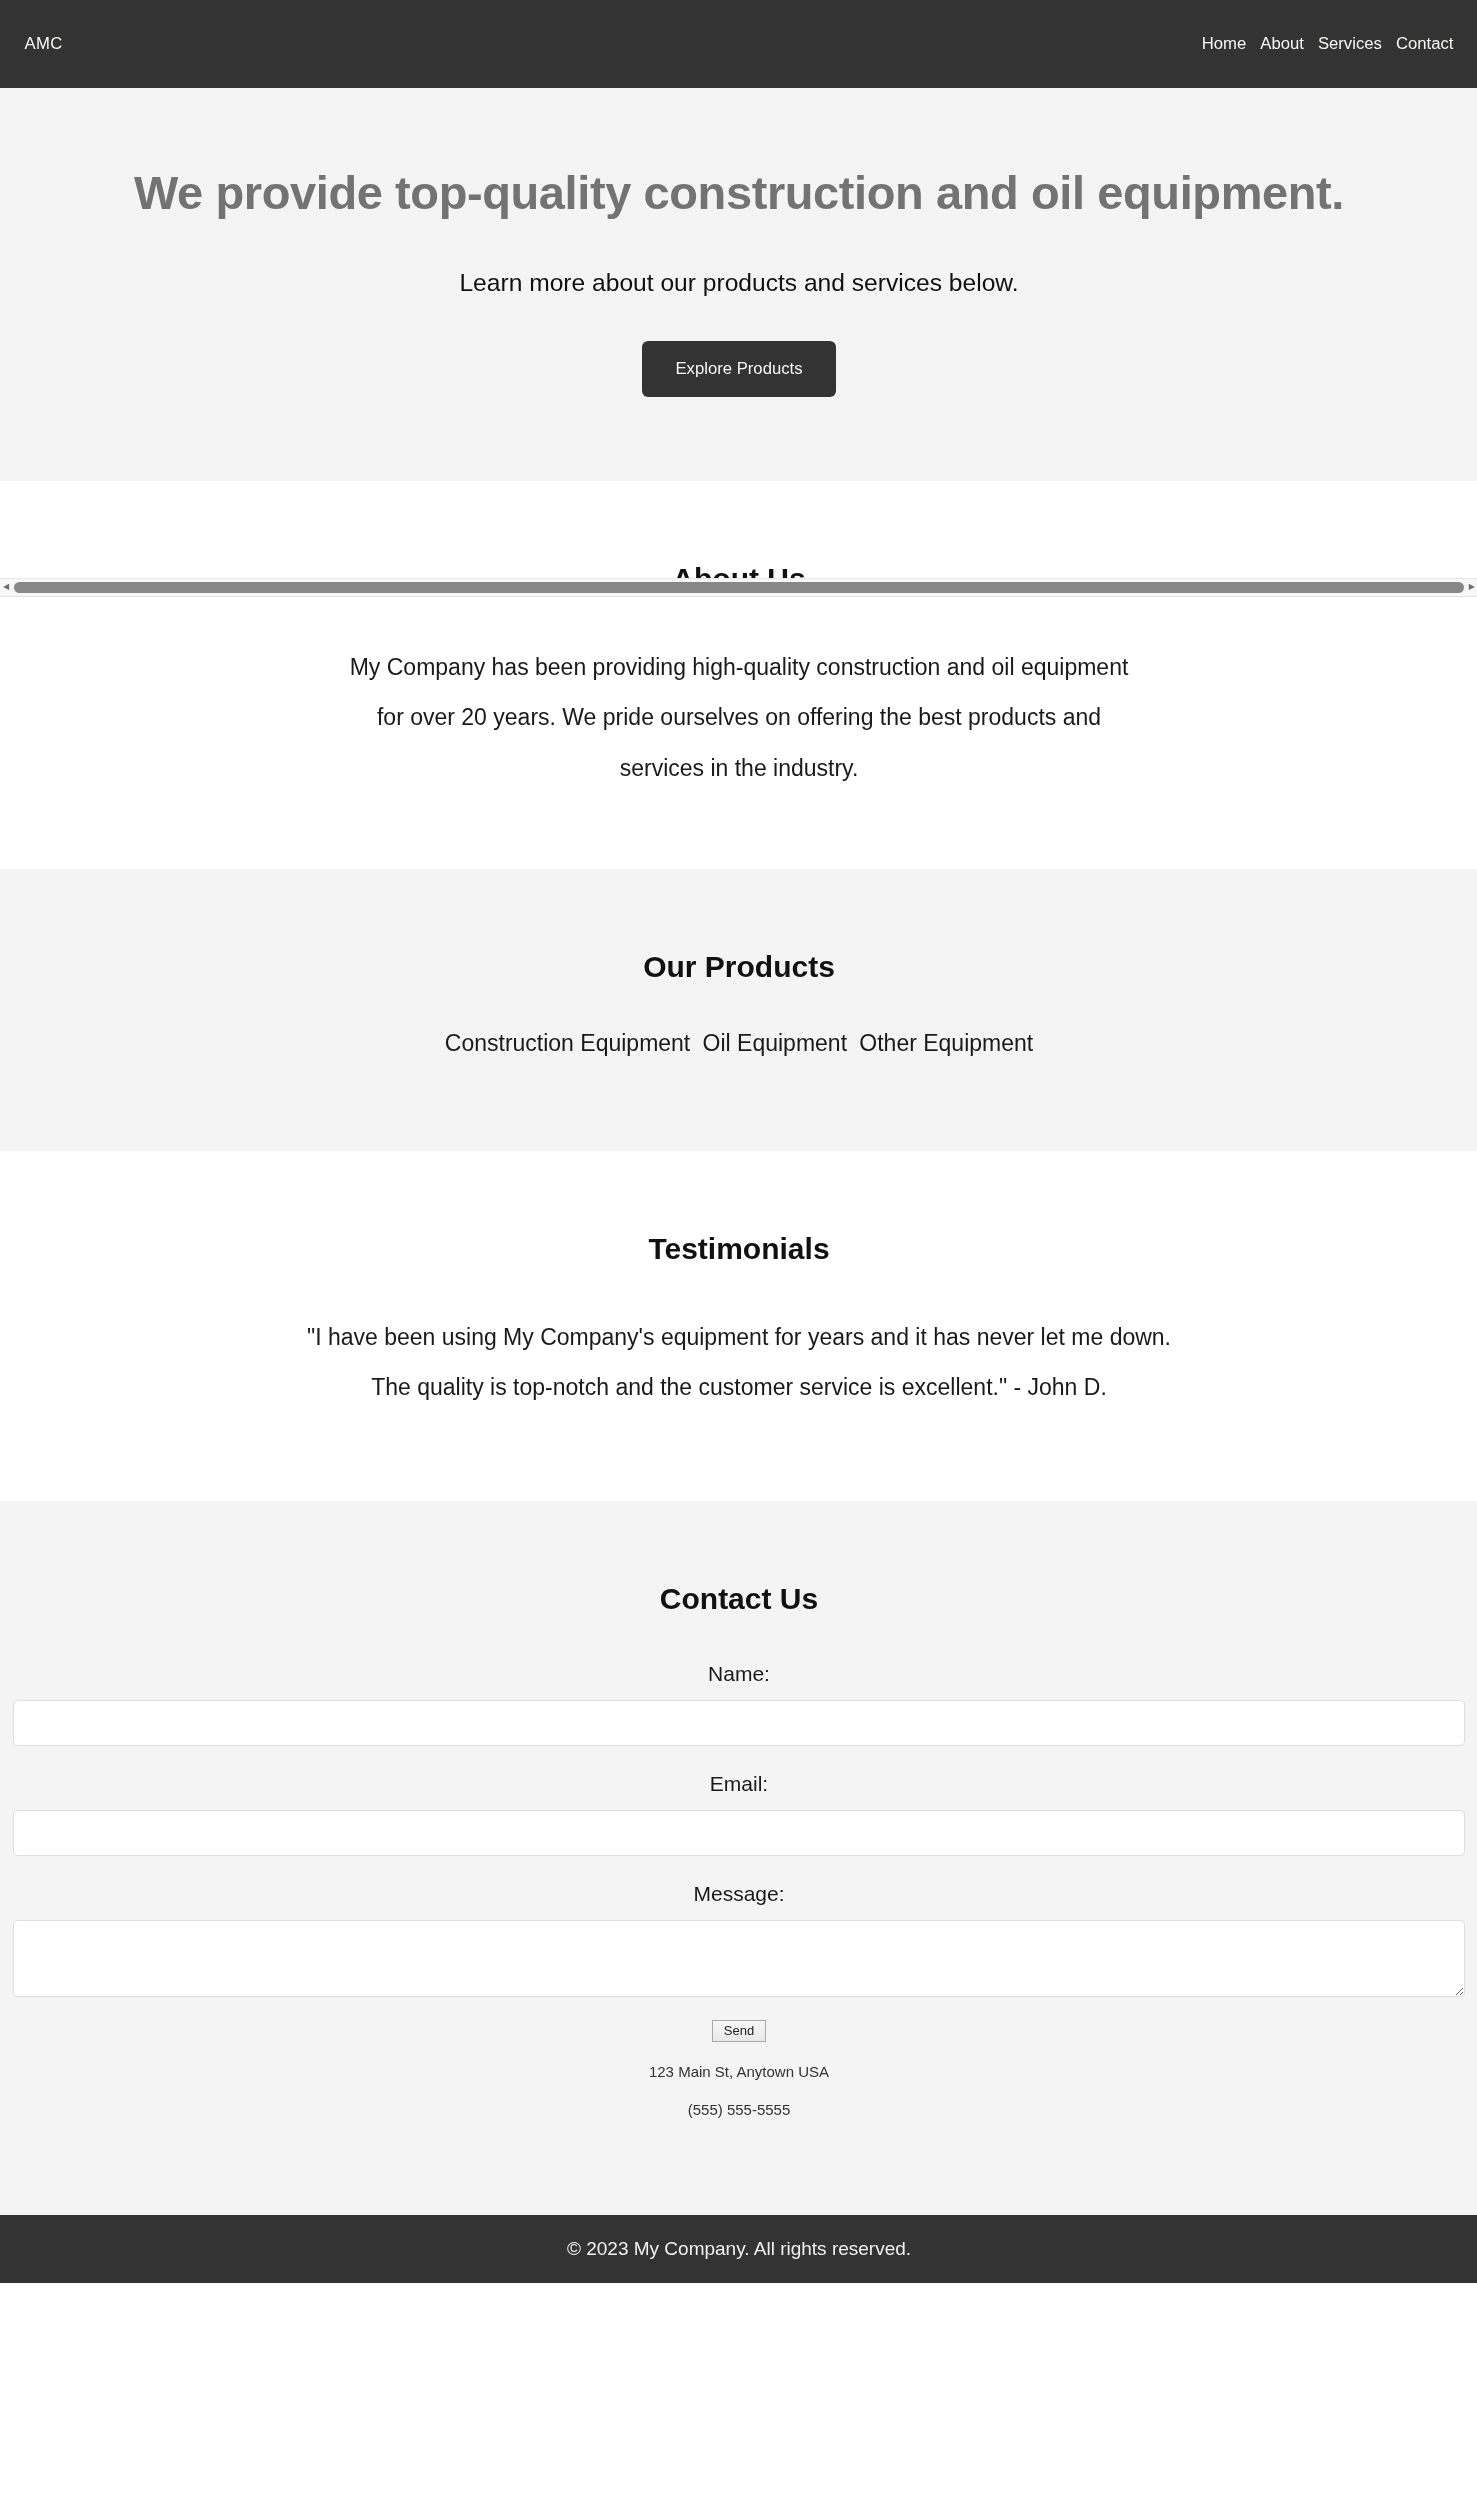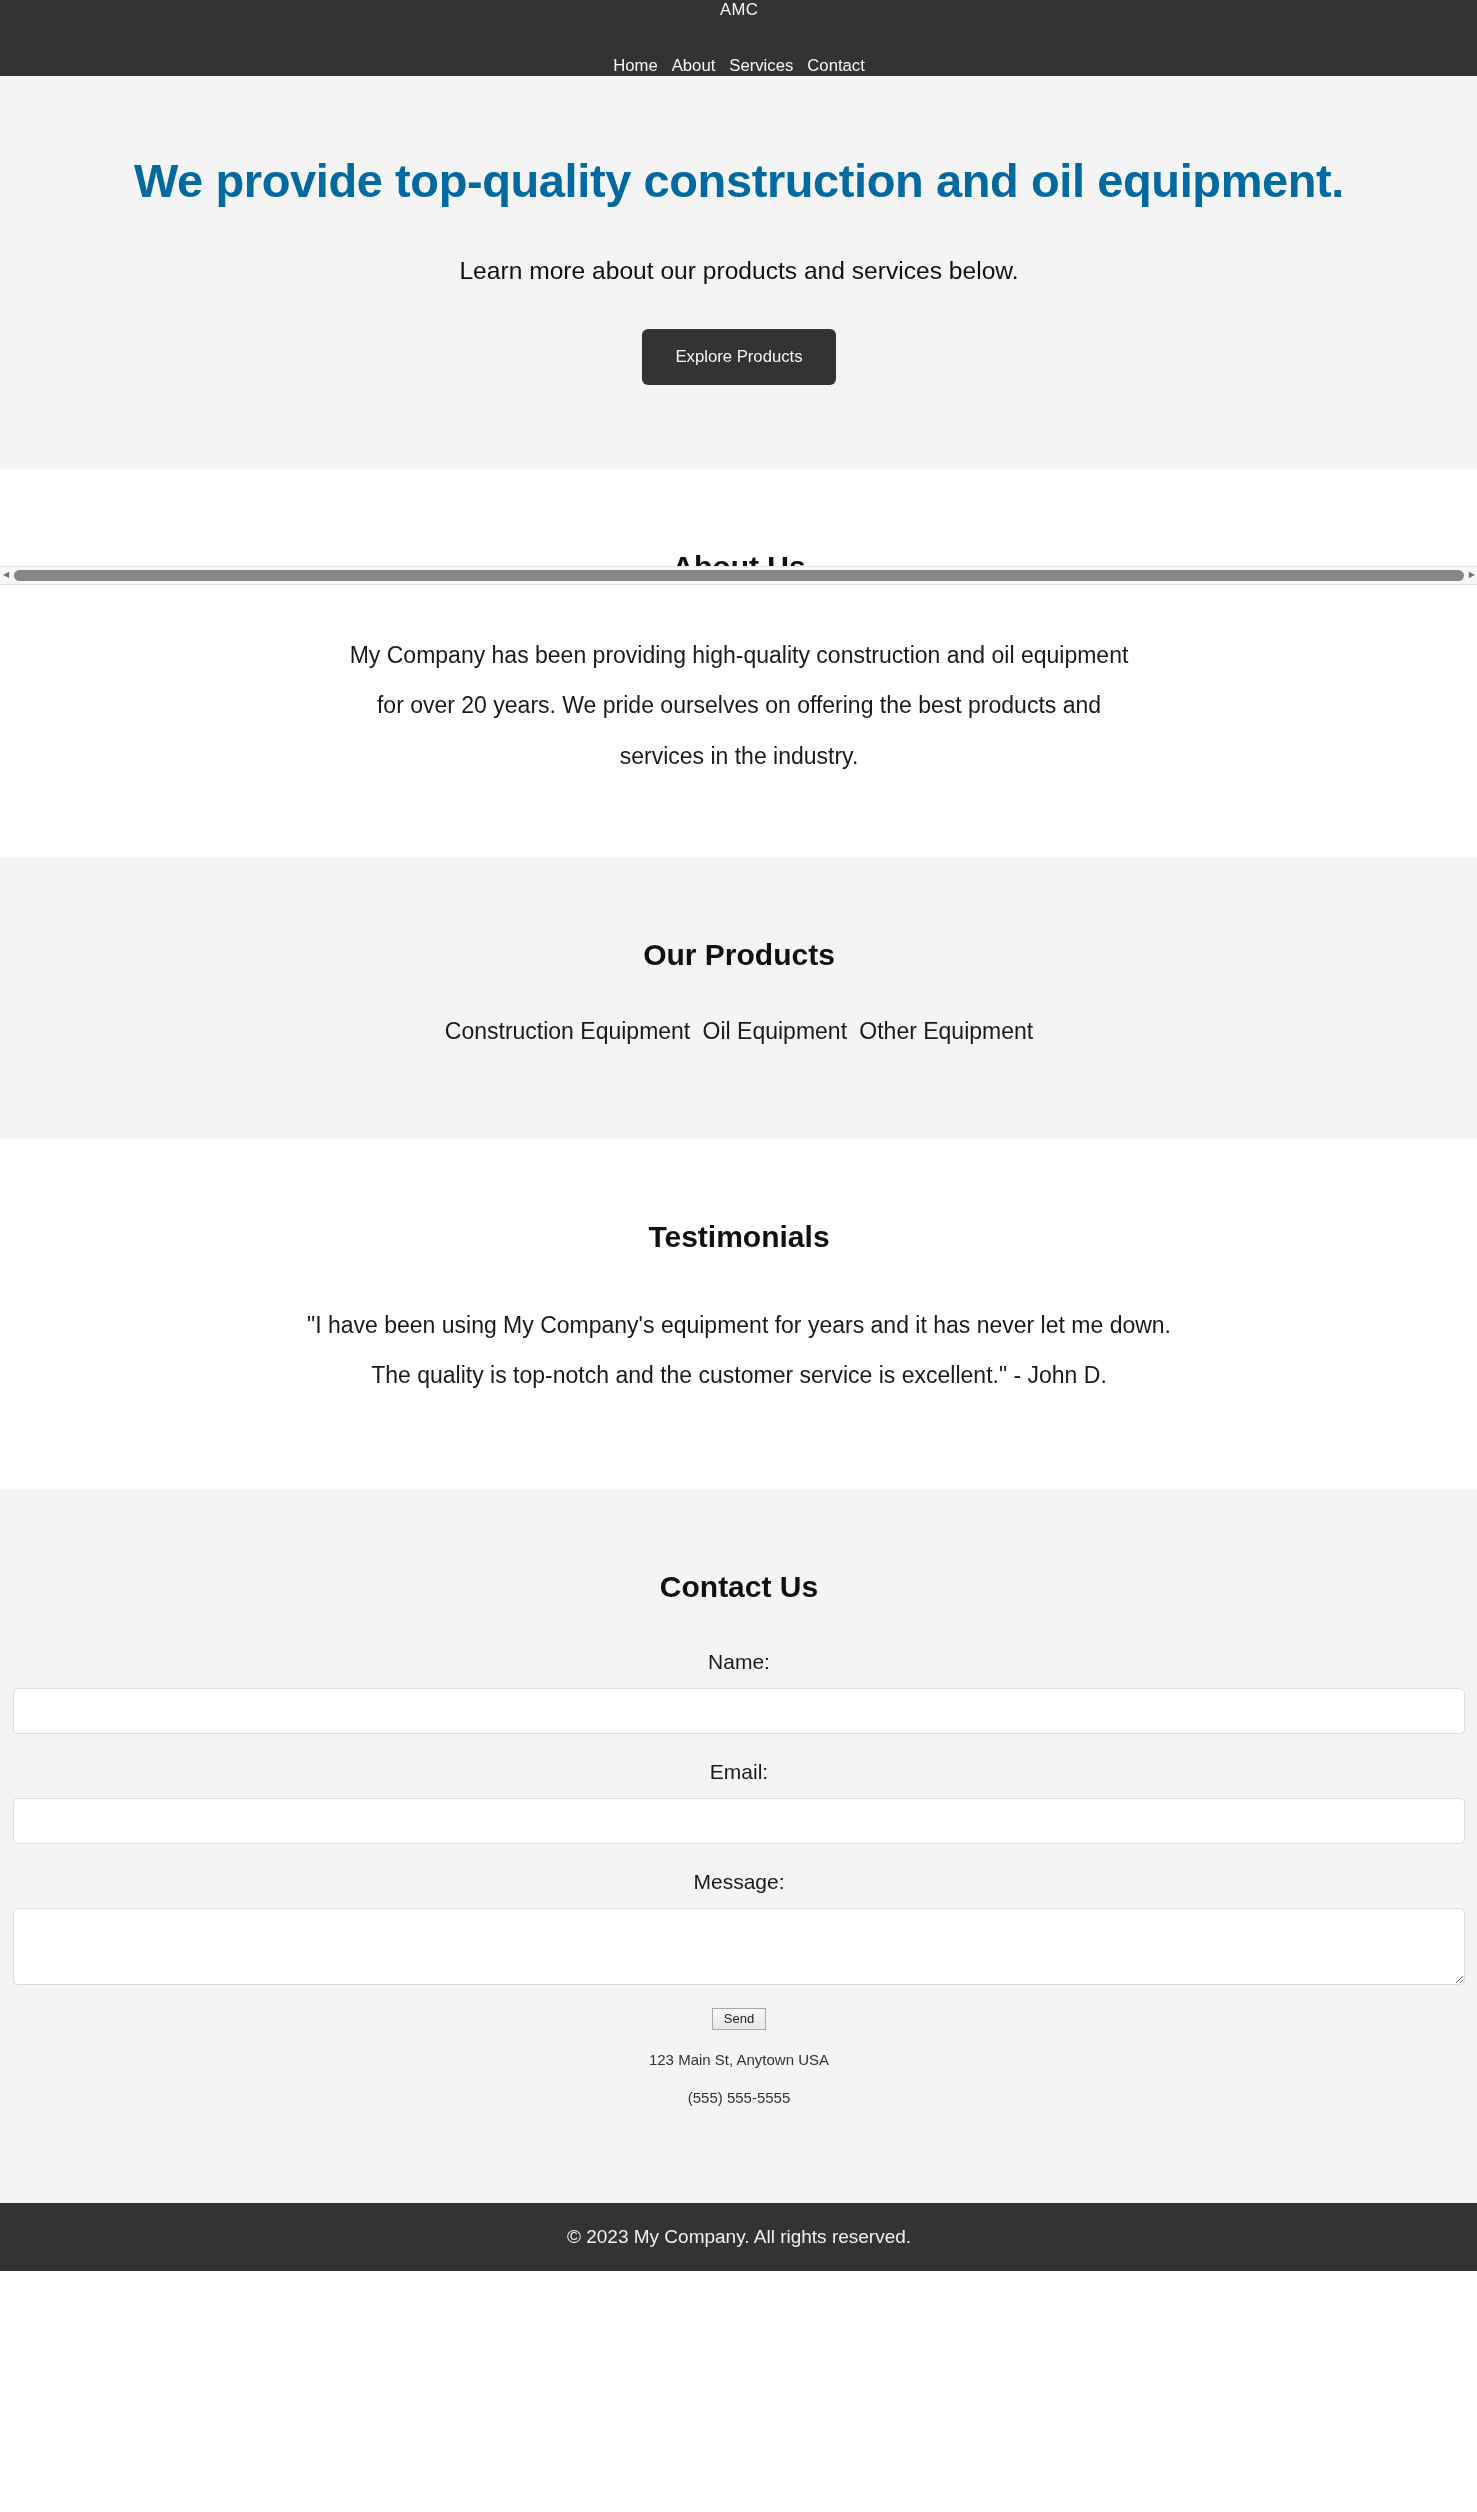--- a/index.html
+++ b/index.html
@@ -8,26 +8,25 @@
     width: 1478px;
     background: #ffffff;
     font-family: "Liberation Sans", sans-serif;
     color: #1a1a1a;
     -webkit-font-smoothing: antialiased;
   }
 
   
   .site-header {
     background: #333333;
-    height: 76px;
+    height: 88px;
     display: flex;
     align-items: center;
     justify-content: space-between;
     padding: 0 24.6px 0 24.6px;
-    flex-direction: column;
   }
   .logo {
     color: #f7f7f2;
     font-size: 16.7px;
     letter-spacing: 0.3px;
   }
   .main-nav ul {
     list-style: none;
     margin: 0;
     padding: 0;
@@ -48,21 +47,21 @@
 
   
   .hero {
     padding: 77px 26px 84px 26px;
   }
   .hero h1 {
     font-size: 47px;
     line-height: 1.18;
     font-weight: bold;
     margin: 0 0 49px 0;
-    color: #0369a1;
+    color: #737373;
     letter-spacing: -0.4px;
   }
   .hero p {
     font-size: 24.6px;
     margin: 0 0 44px 0;
     color: #111111;
     font-weight: 400;
   }
   .cta-button {
     display: inline-block;

